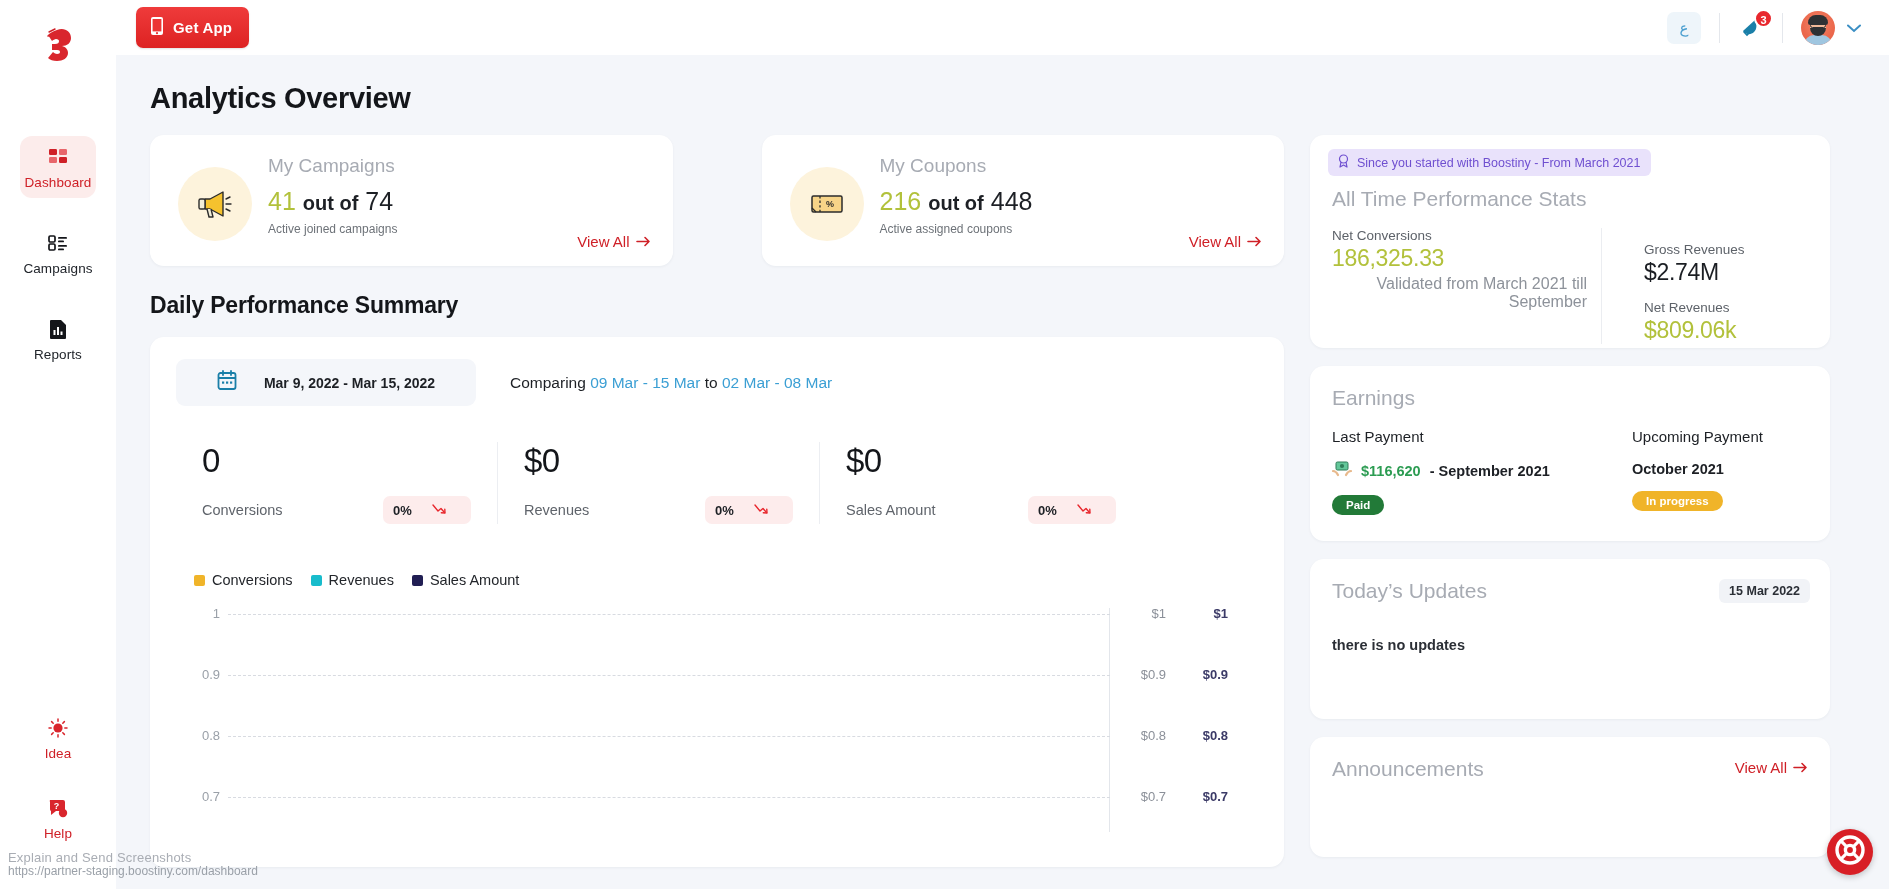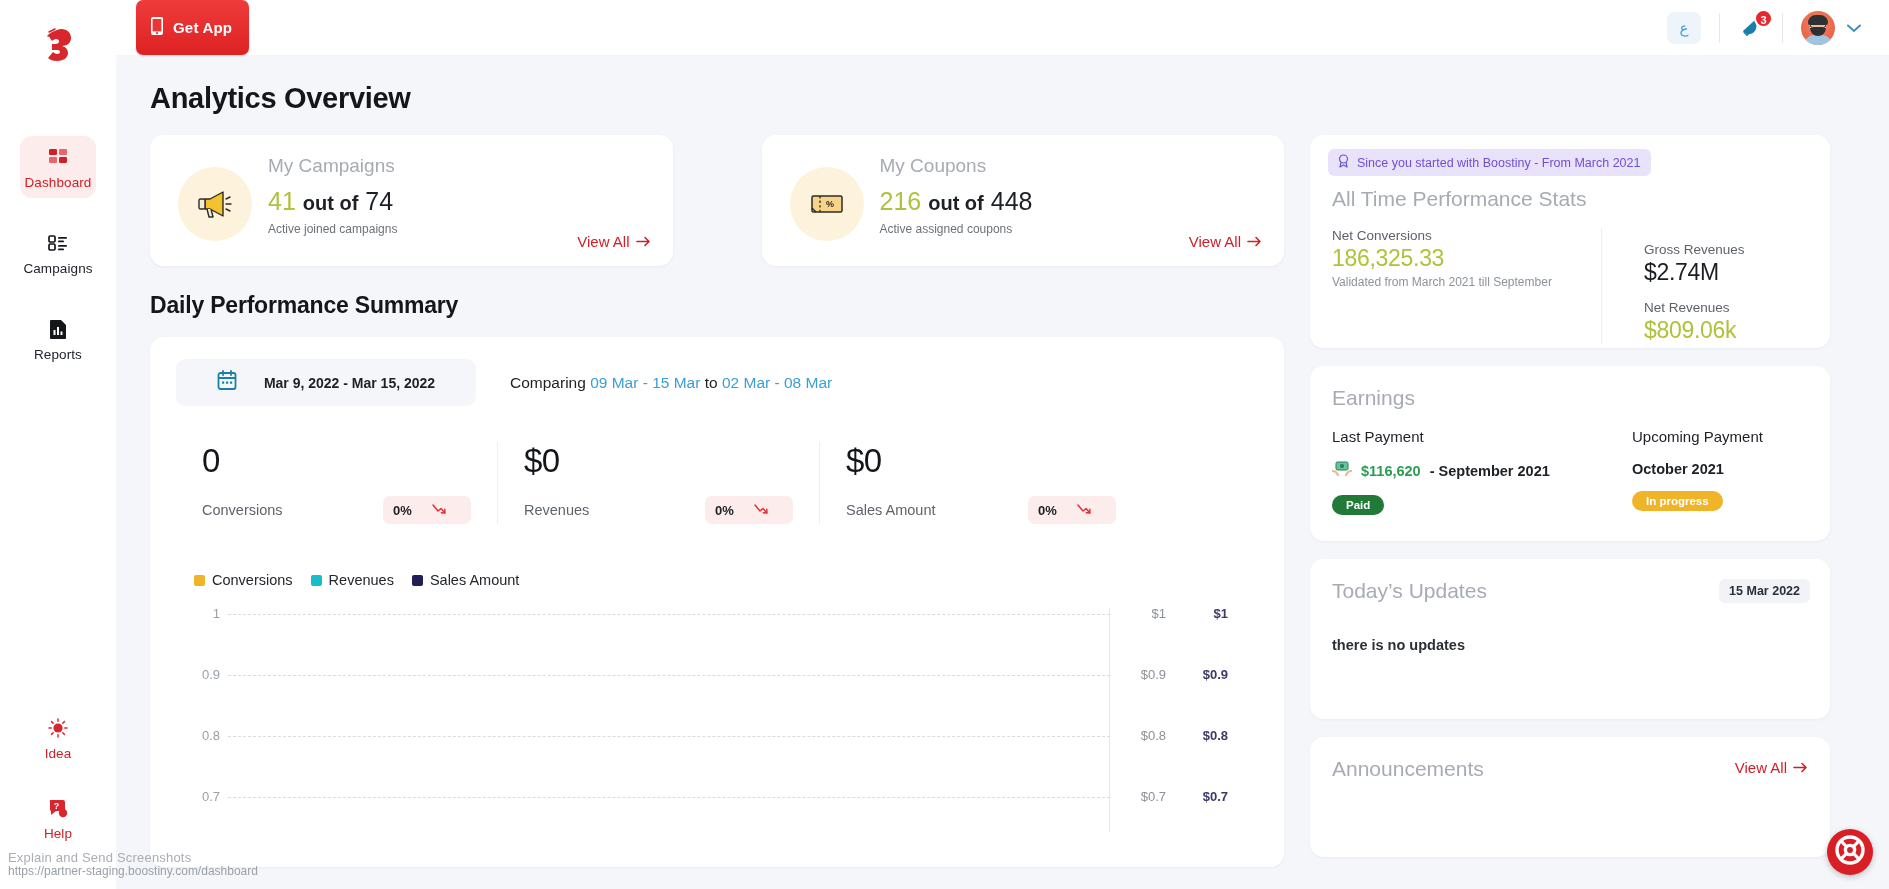--- a/index.html
+++ b/index.html
@@ -33,21 +33,21 @@
   .nav-item.active .nav-label { color: #cf2027; }
   .nav-icon { width: 22px; height: 22px; display:block; }
 
   .nav-bottom { position: absolute; bottom: 22px; width: 100%; display: flex; flex-direction: column; align-items: center; }
   .nav-bottom .nav-item { margin-bottom: 18px; }
   .nav-bottom .nav-label { color: #cf2027; }
 
   
   #topbar {
     position: absolute; left: 116px; top: 0; right: 0; height: 55px;
-    background: #fff; display: flex; 
+    background: #fff; display: flex; align-items: center;
     padding: 0 28px 0 20px; z-index: 20;
   }
   #get-app {
     display: inline-flex; align-items: center; gap: 9px;
     background: linear-gradient(180deg,#ef3b3b 0%, #dd2222 100%);
     color: #fff; border: none; border-radius: 7px;
     padding: 9px 17px 9px 14px; font-size: 15px; font-weight: 700;
     cursor: pointer; letter-spacing: .2px;
     box-shadow: 0 1px 2px rgba(0,0,0,.12);
   }
@@ -158,21 +158,21 @@
     display: inline-flex; align-items: center; gap: 7px;
   }
   .r-title { font-size: 21px; color: #a7abb3; font-weight: 400; }
   #stats-card .r-title { position: absolute; left: 22px; top: 52px; }
   #stats-grid { position: absolute; top: 93px; left: 22px; right: 22px; display: flex; }
   #stats-left { width: 270px; border-right: 1px solid #ebedf1; padding-right: 14px; }
   #stats-right { padding-left: 42px; padding-top: 14px; }
   .st-label { font-size: 13.5px; color: #5d6269; }
   .st-val { font-size: 23px; color: #1b1e23; margin-top: 2px; letter-spacing: -.3px; }
   .st-val.green { color: #b2c13b; }
-  .st-note { font-size: 12px; color: #8d929a; margin-top: 3px; }
+  .st-note { font-size: 16px; color: #8d929a; margin-top: 3px; text-align: right; }
   .st-block + .st-block { margin-top: 14px; }
 
   #earn-card { height: 175px; padding: 20px 22px; }
   .earn-cols { display: flex; margin-top: 18px; }
   .earn-c1 { width: 300px; }
   .earn-h { font-size: 15px; color: #1d2025; font-weight: 400; }
   .earn-line { display: flex; align-items: center; gap: 9px; margin-top: 16px; font-size: 14.5px; color: #1d2025; font-weight: 700; }
   .earn-amt { color: #2c9c52; font-weight: 700; }
   .pill { margin-top: 14px; display: inline-block; border-radius: 12px; padding: 4px 14px; font-size: 11.5px; color: #fff; font-weight: 700; }
   .pill.paid { background: #227a38; }

